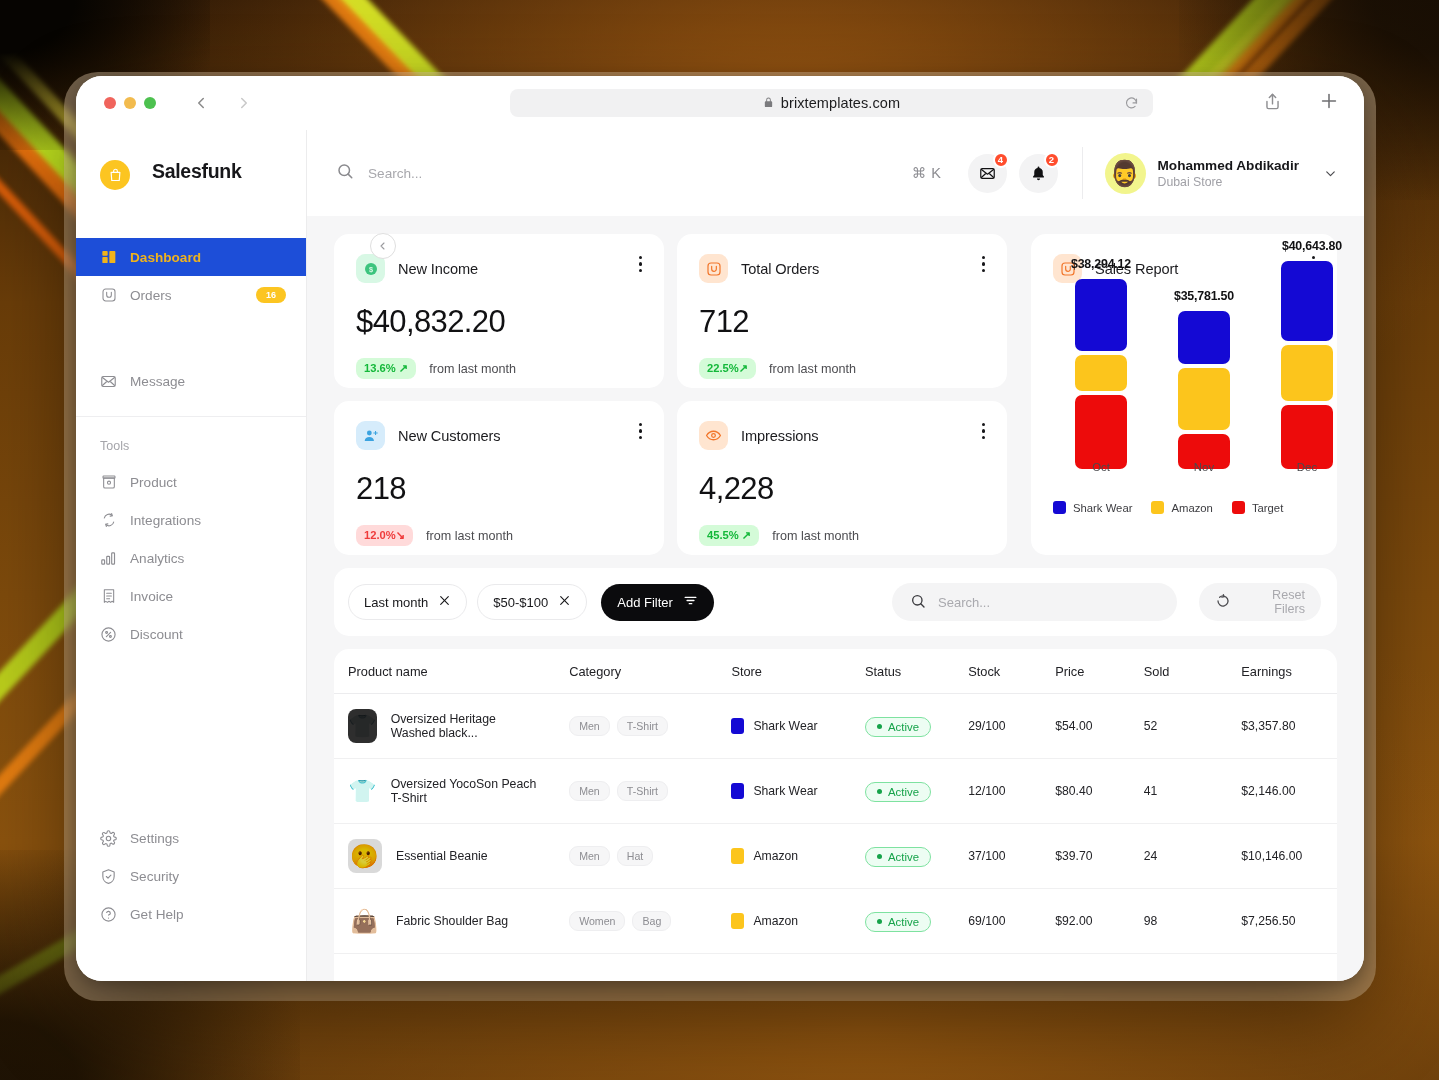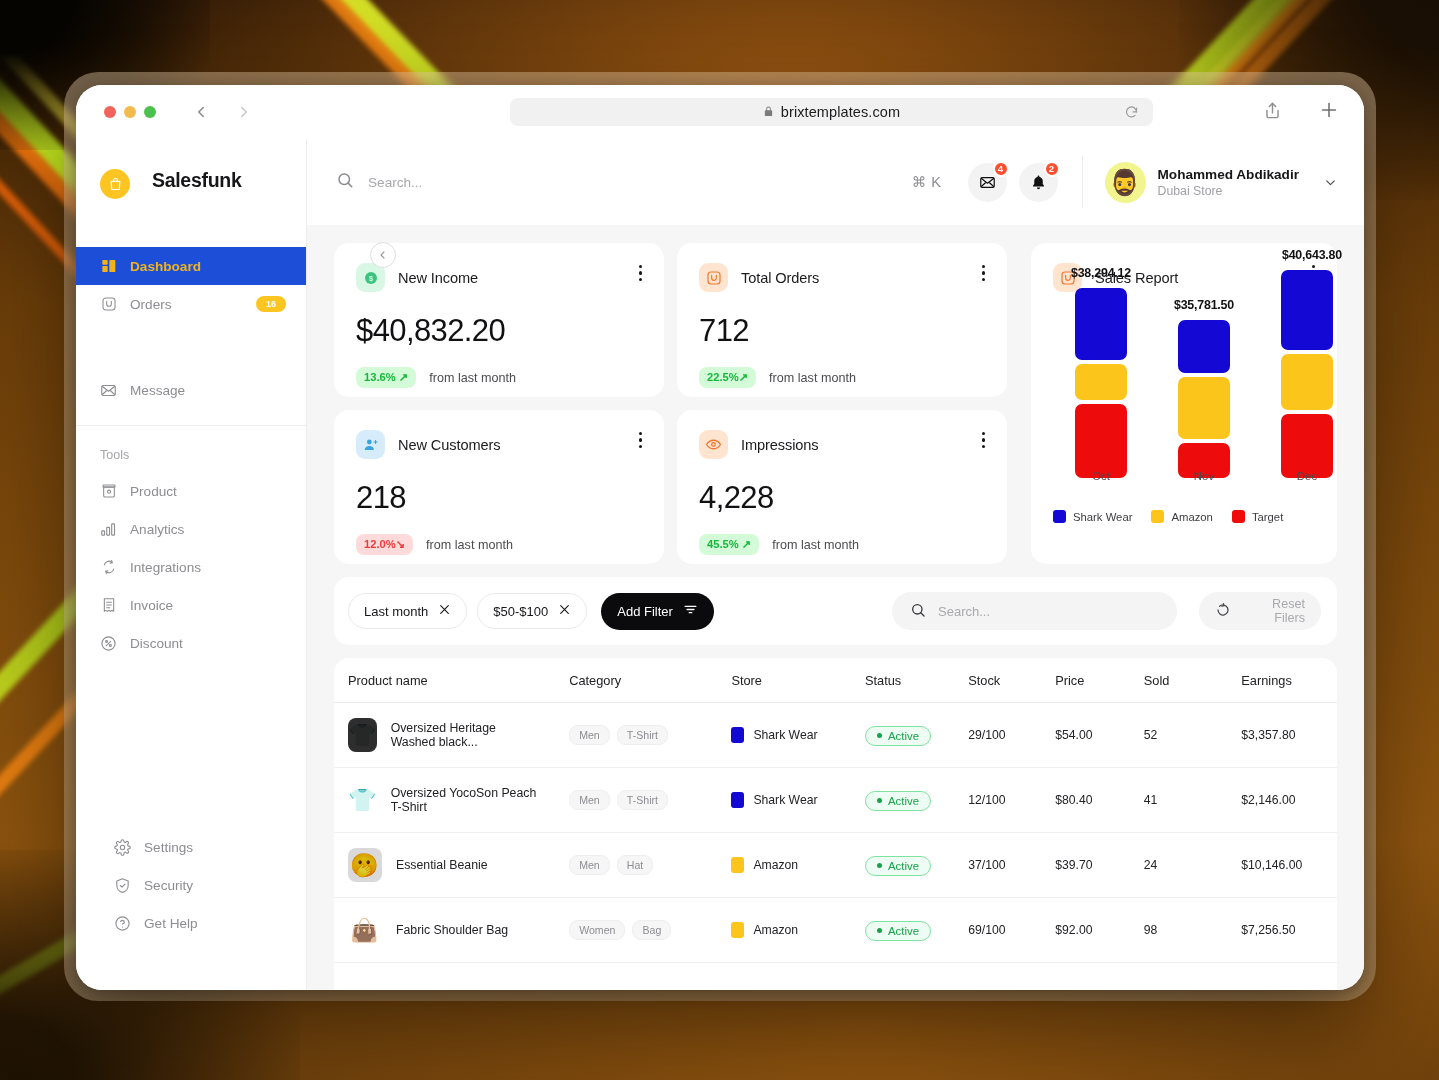--- a/index.html
+++ b/index.html
@@ -12,21 +12,21 @@
     position: absolute; inset: 0;
     background:
       radial-gradient(ellipse 70% 55% at 55% 12%, rgba(160,90,18,.95), rgba(92,48,8,0) 70%),
       radial-gradient(ellipse 85% 60% at 60% 95%, rgba(150,88,16,.9), rgba(70,36,6,0) 72%),
       linear-gradient(180deg, #2b1705 0%, #6a3d09 28%, #7d4a0c 55%, #8a520e 78%, #5e370a 100%);
   }
   .stripe { position: absolute; transform-origin: 0 0; filter: blur(0.4px); }
   .stripe.blurmore { filter: blur(2.5px); }
   
   #win {
-    position: absolute; left: 76px; top: 85px; width: 1288px; height: 905px;
+    position: absolute; left: 76px; top: 76px; width: 1288px; height: 905px;
     border-radius: 26px; background: #ffffff; overflow: hidden;
     box-shadow: 0 38px 90px rgba(0,0,0,.46), 0 4px 18px rgba(0,0,0,.3);
   }
   #winframe {
     position: absolute; left: 64px; top: 72px; width: 1312px; height: 929px;
     border-radius: 34px; background: rgba(235,210,175,.42);
     backdrop-filter: blur(3px);
   }
   
   #chrome {
@@ -70,21 +70,21 @@
   }
   .navitem.active { background: #1d4ed8; color: #f0b31c; font-weight: 600; }
   .navitem .ico { width: 17px; height: 17px; display: flex; align-items: center; justify-content: center; flex: 0 0 17px; }
   .badge {
     position: absolute; right: 20px; background: #fcc521; color: #fff;
     font-size: 9px; font-weight: 700; border-radius: 9px; padding: 3px 10px;
   }
   .navspacer { height: 48px; }
   .navdivider { height: 1px; background: #eeeef0; margin: 16px 0 0 0; }
   .navlabel { font-size: 12.5px; color: #a5a5aa; padding-left: 24px; margin: 22px 0 10px; }
-  .navbottom { position: absolute; bottom: 48px; left: 0; right: 0; padding-left: 14px; }
+  .navbottom { position: absolute; bottom: 48px; left: 0; right: 0; }
   
   #main {
     position: absolute; left: 231px; top: 54px; right: 0; bottom: 0;
     background: #f6f6f7; overflow: hidden;
   }
   #topbar {
     height: 86px; background: #fff; display: flex; align-items: center;
     padding: 0 0 0 29px;
   }
   #searchwrap { display: flex; align-items: center; gap: 14px; flex: 1; }
@@ -340,38 +340,38 @@
           <svg viewBox="0 0 24 24" width="16" height="16" fill="none" stroke="currentColor" stroke-width="1.6" stroke-linejoin="round">
               <path d="M4 6h16v13a2 2 0 0 1-2 2H6a2 2 0 0 1-2-2V6z"></path>
               <rect x="3" y="3" width="18" height="3.2" rx="1"></rect>
               <circle cx="12" cy="13" r="2.3"></circle>
             </svg>
         </span>
         <span>Product</span>
       </div>
       <div class="navitem">
         <span class="ico">
-          <svg viewBox="0 0 24 24" width="17" height="17" fill="none" stroke="currentColor" stroke-width="1.6" stroke-linejoin="round">
-              <rect x="2.5" y="14" width="4" height="6" rx="1"></rect>
-              <rect x="9.5" y="9" width="4" height="11" rx="1"></rect>
-              <rect x="16.5" y="4" width="4" height="16" rx="1"></rect>
-            </svg>
-        </span>
-        <span>Analytics</span>
-      </div>
-      <div class="navitem">
-        <span class="ico">
           <svg viewBox="0 0 24 24" width="16" height="16" fill="none" stroke="currentColor" stroke-width="1.7" stroke-linecap="round">
               <path d="M5 9a7 7 0 0 1 11.5-4"></path>
               <path d="M19 15a7 7 0 0 1-11.5 4"></path>
               <polyline points="16 2.5 16.8 5.6 13.7 6.2"></polyline>
               <polyline points="8 21.5 7.2 18.4 10.3 17.8"></polyline>
             </svg>
         </span>
         <span>Integrations</span>
+      </div>
+      <div class="navitem">
+        <span class="ico">
+          <svg viewBox="0 0 24 24" width="17" height="17" fill="none" stroke="currentColor" stroke-width="1.6" stroke-linejoin="round">
+              <rect x="2.5" y="14" width="4" height="6" rx="1"></rect>
+              <rect x="9.5" y="9" width="4" height="11" rx="1"></rect>
+              <rect x="16.5" y="4" width="4" height="16" rx="1"></rect>
+            </svg>
+        </span>
+        <span>Analytics</span>
       </div>
       <div class="navitem">
         <span class="ico">
           <svg viewBox="0 0 24 24" width="16" height="16" fill="none" stroke="currentColor" stroke-width="1.6" stroke-linecap="round" stroke-linejoin="round">
               <path d="M5 2.5h14v19l-2.3-1.6-2.3 1.6-2.4-1.6-2.3 1.6L7.3 20 5 21.5z"></path>
               <line x1="8.5" y1="8" x2="15.5" y2="8"></line>
               <line x1="8.5" y1="12" x2="15.5" y2="12"></line>
               <line x1="8.5" y1="16" x2="13" y2="16"></line>
             </svg>
         </span>

